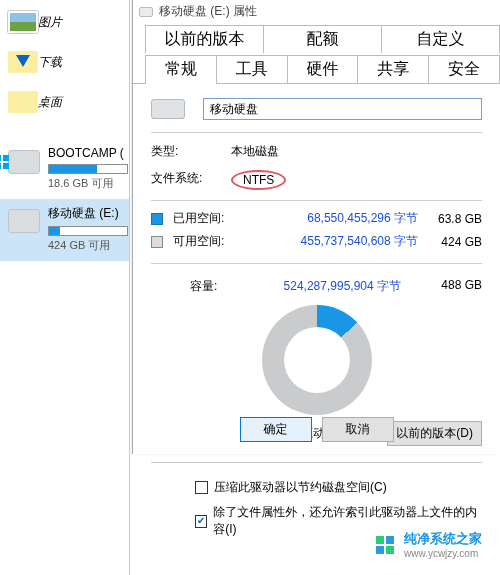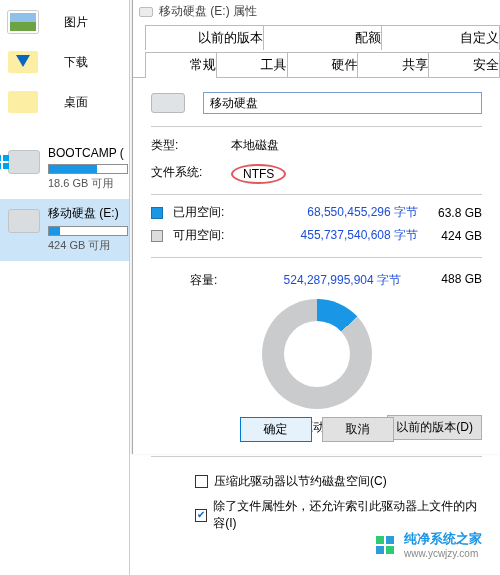--- a/index.html
+++ b/index.html
@@ -19,23 +19,24 @@
     position: absolute;
     left: 0; top: 0;
     width: 130px; height: 575px;
     background: #fff;
     border-right: 1px solid #ccc;
     padding-top: 2px;
   }
   .quick-item {
     display: flex;
     align-items: center;
-    gap: 26px;
+    gap: 0;
     padding: 6px 8px;
     height: 40px;
+    font-style: italic;
   }
   .quick-item .thumb {
     width: 30px; height: 22px;
     background: #fceea3;
     border-radius: 2px;
     position: relative;
     flex-shrink: 0;
   }
   .thumb.pic { background: linear-gradient(#8fc0e8 50%, #6da345 50%); border: 2px solid #fff; box-shadow: 0 0 0 1px #ccc; }
   .thumb.dl::after {
@@ -107,23 +108,23 @@
 
   .tabs-row {
     display: flex;
     margin-top: 2px;
     padding-left: 12px;
   }
   .tab {
     border: 1px solid #bbb;
     border-bottom: none;
     padding: 3px 0;
-    font-size: 13px;
-    background: #fff;
-    text-align: right;
+    font-size: 16px;
+    background: #fff;
+    text-align: center;
     flex: 1;
     margin-left: -1px;
     cursor: default;
   }
   .tab:first-child { margin-left: 0; }
   .tabs-row.row2 .tab.sel {
     background: #fff;
     position: relative;
     border-top: 1px solid #bbb;
     z-index: 2;

